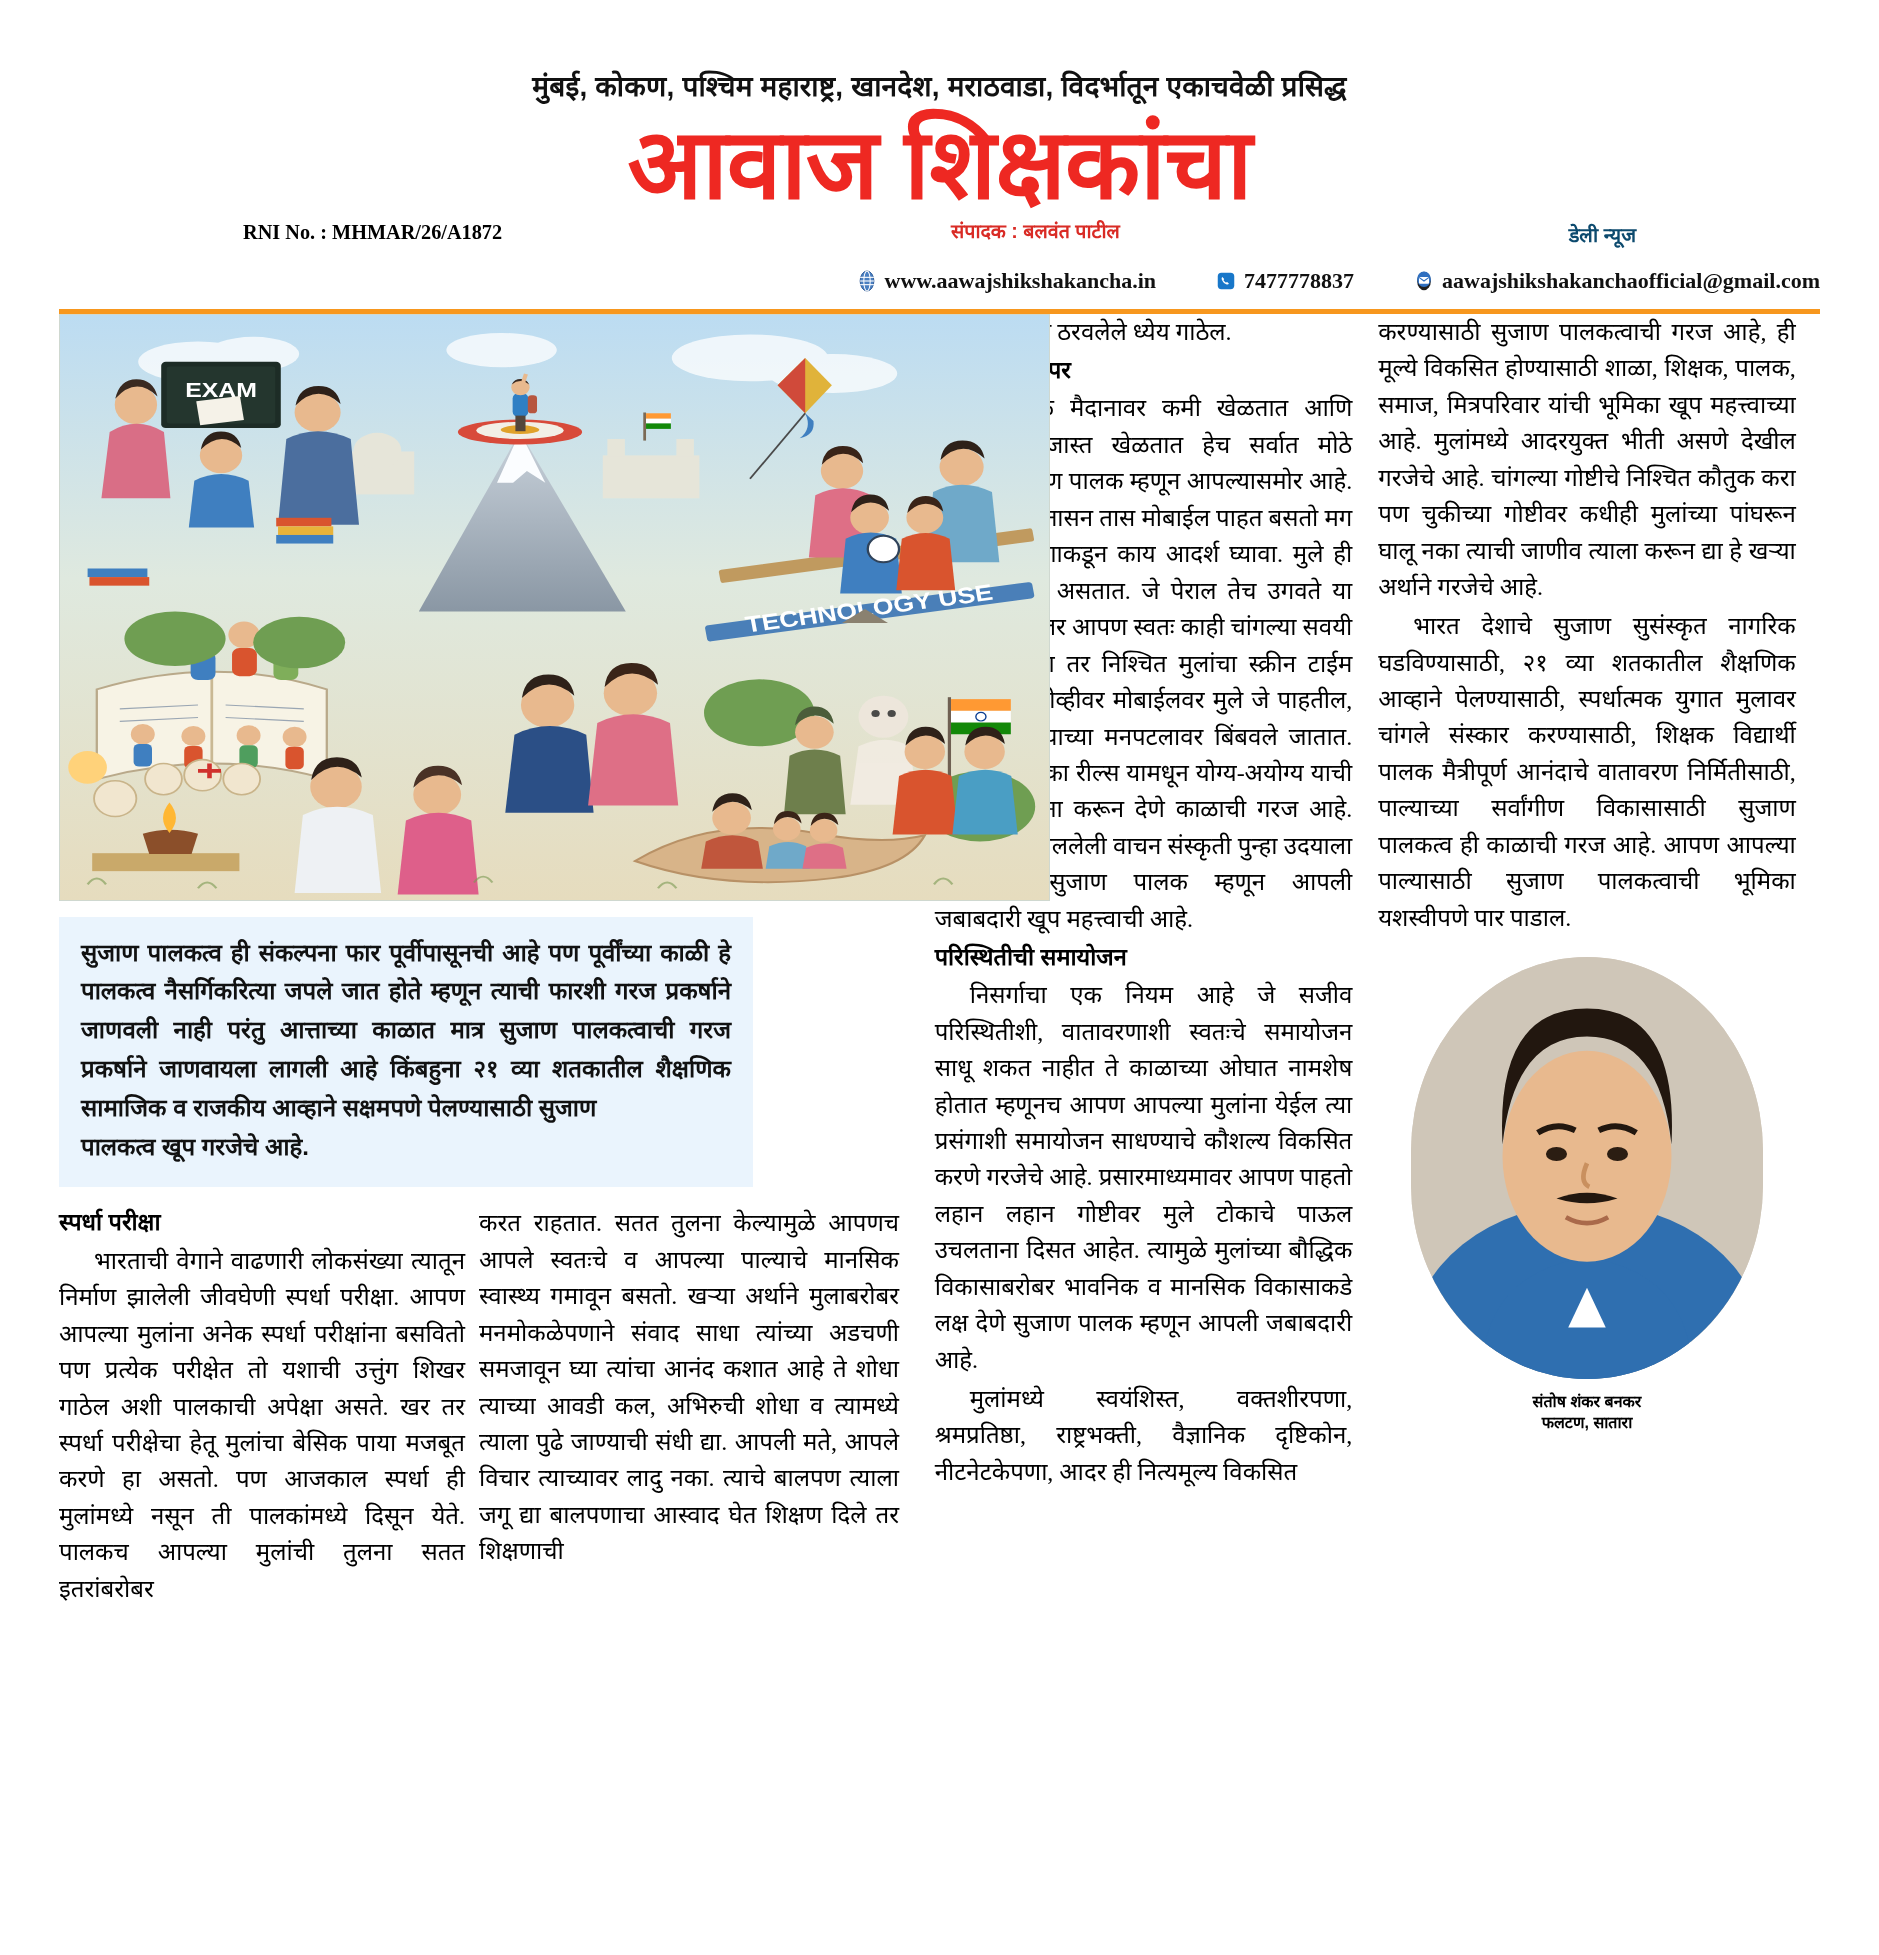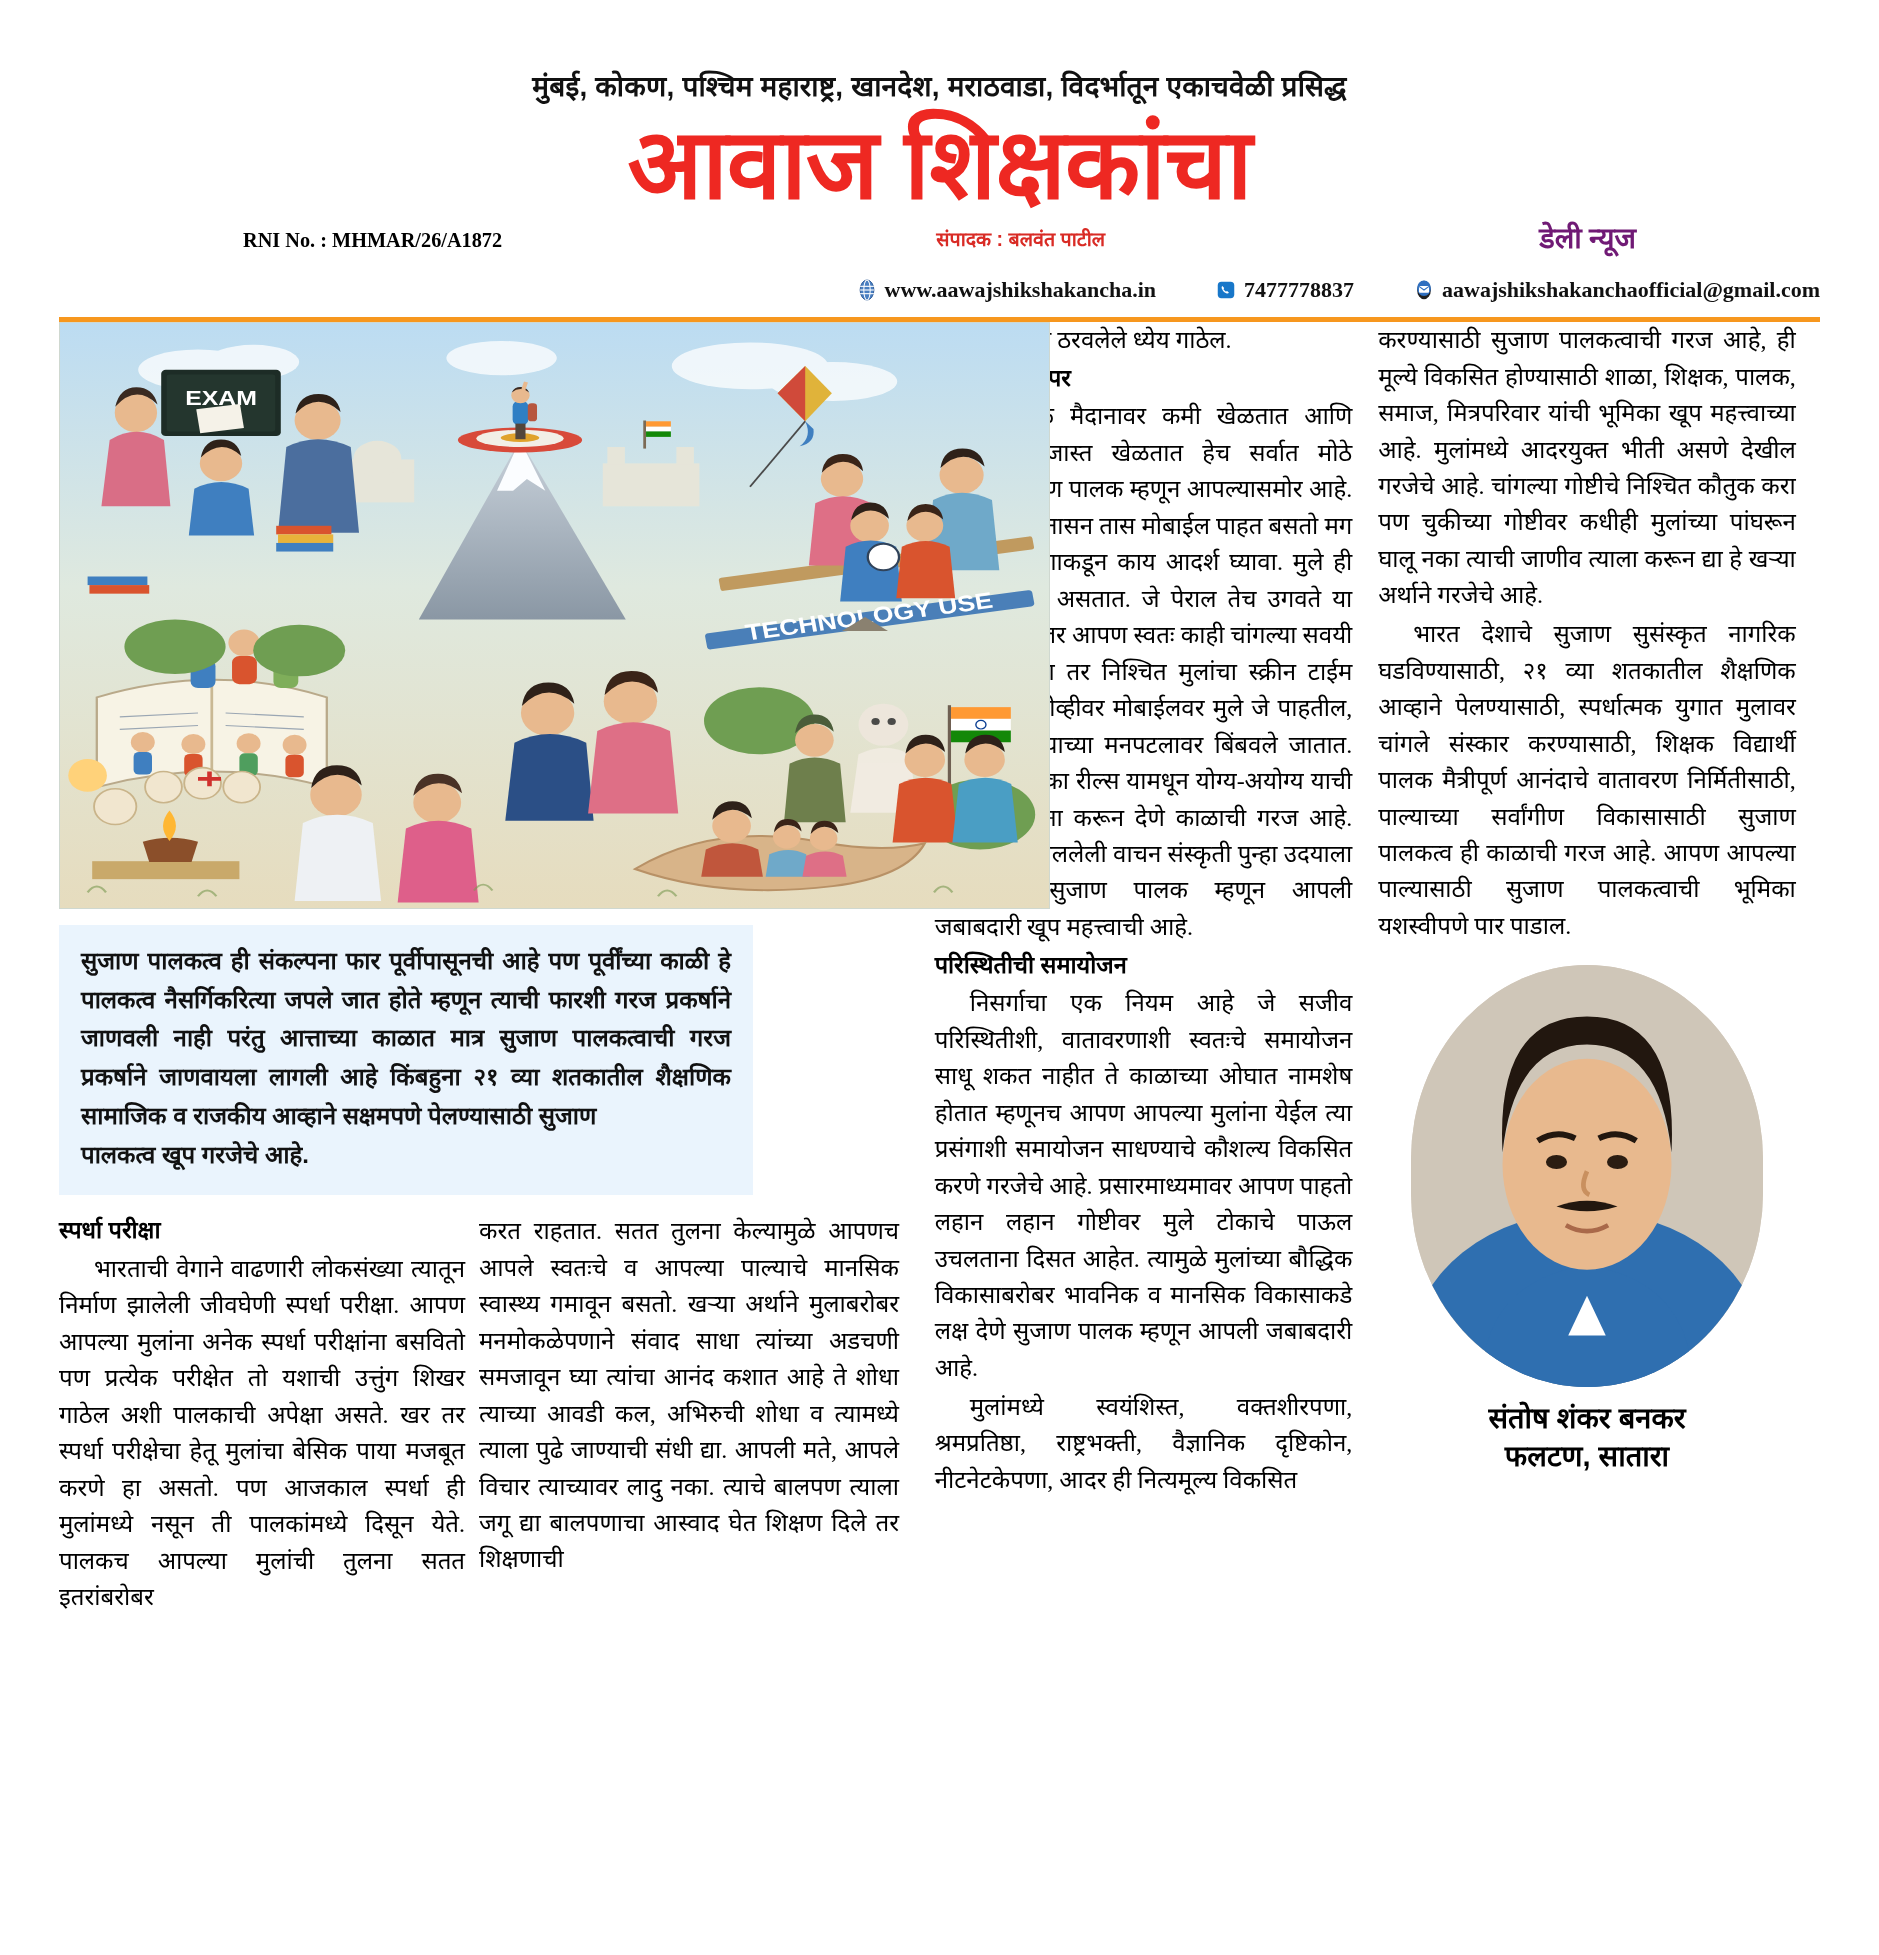--- a/index.html
+++ b/index.html
@@ -41,22 +41,22 @@
   .rni {
     font-family: "Liberation Serif","DejaVu Serif",serif;
     font-weight:700; font-size:20.3px; color:#000; letter-spacing:0px;
     padding-bottom: 3.9px;
   }
   .editor {
     font-family: "Liberation Sans","DejaVu Sans",sans-serif;
     font-weight:700; font-size:19.6px; color:#d92b25; padding-bottom:3.9px;
   }
   .daily-news {
-    font-family: Liberation Serif, serif;
-    font-weight:700; font-size:29px; color:#701a75;
+    font-family: Liberation Sans, sans-serif;
+    font-weight:700; font-size:20px; color:#0c4a6e;
   }
   .contact-row {
     display:flex; align-items:center; justify-content:flex-end;
     gap: 59px; margin-top: 20.3px; padding-bottom: 9.4px;
   }
   .contact-item { display:flex; align-items:center; gap:7px; }
   .contact-item span.txt {
     font-family:"Liberation Serif","DejaVu Serif",serif;
     font-weight:700; font-size:22px; color:#111;
   }
@@ -129,21 +129,21 @@
 
   .portrait-wrap { margin-top: 21px; display:flex; flex-direction:column; align-items:center; }
   .portrait {
     width: 352px; height: 422px; border-radius: 50% / 46%;
     overflow:hidden; position:relative; background:#d9cfc2;
   }
   .portrait svg { width:100%; height:100%; display:block; }
   .byline {
     text-align:center; margin-top: 11.7px;
     font-family:"Liberation Sans","DejaVu Sans",sans-serif;
-    font-weight:700; font-size:29px; line-height:1.32; color:#000;
+    font-weight:700; font-size:16px; line-height:1.32; color:#000;
   }
 </style>
 </head>
 <body>
 
 <div class="page">
 
   <div class="masthead">
     <div class="strapline">मुंबई, कोकण, पश्चिम महाराष्ट्र, खानदेश, मराठवाडा, विदर्भातून एकाचवेळी प्रसिद्ध</div>
     <div class="paper-title">आवाज शिक्षकांचा</div>

